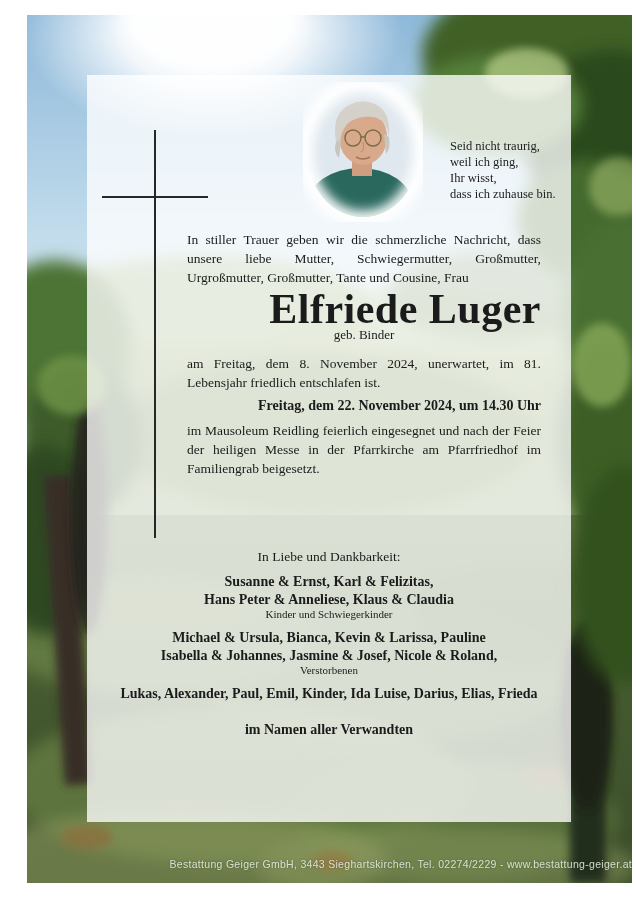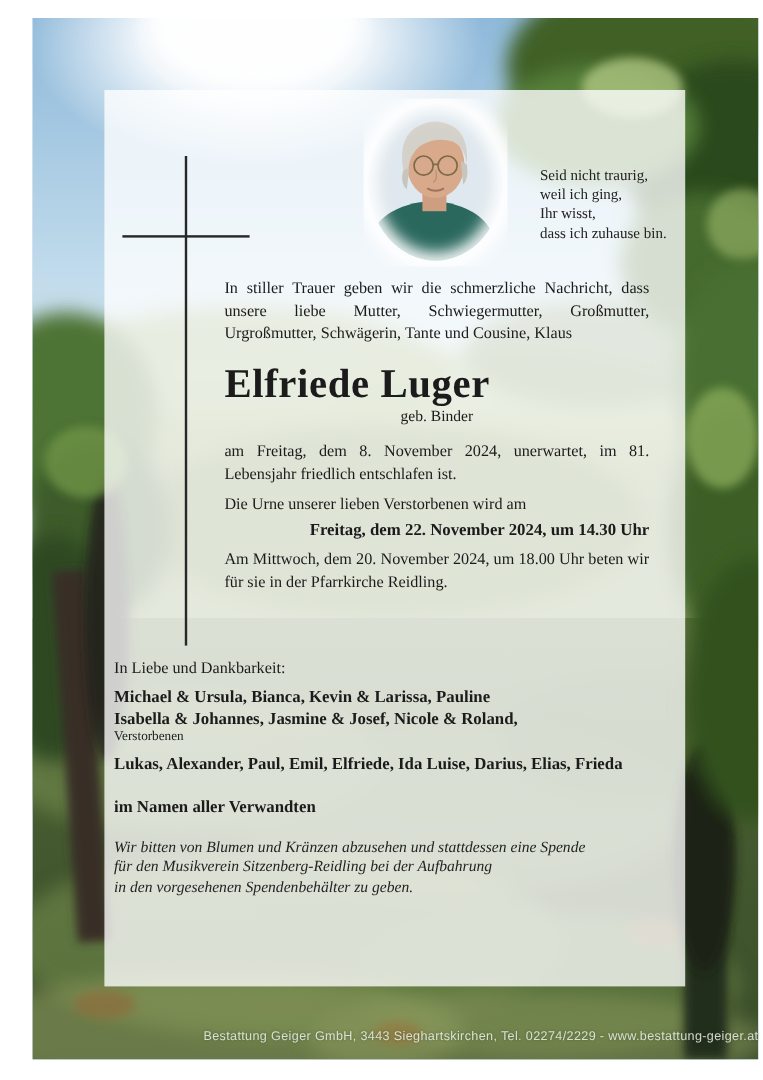--- a/index.html
+++ b/index.html
@@ -23,26 +23,26 @@
   
   .verse{position:absolute;left:438px;top:138px;z-index:4;font-size:12.5px;line-height:16px;color:#222;}
 
   
   .main-col{position:absolute;left:175px;top:230px;width:354px;z-index:4;font-size:13.5px;line-height:19px;}
   .main-col p{margin:0;text-align:justify;}
   .p2{margin-top:12px !important;}
   .p3{margin-top:6px !important;}
   .p4{margin-top:6px !important;}
   .p5{margin-top:4px !important;}
-  .deceased-name{margin-top:16px;font-size:34px;line-height:36px;font-weight:bold;text-align:left;letter-spacing:0.5px;}
+  .deceased-name{margin-top:4px;font-size:42px;line-height:36px;font-weight:bold;text-align:right;letter-spacing:0.5px;}
   .maiden{font-size:13px;line-height:15px;font-weight:normal;text-align:center;}
   .date-line{margin-top:4px;font-size:14px;line-height:19px;font-weight:bold;text-align:right;}
 
   
-  .family{position:absolute;left:83px;top:549px;width:468px;z-index:4;}
+  .family{position:absolute;left:83px;top:549px;width:468px;z-index:4;text-align:center;}
   .family-heading{font-size:13.5px;line-height:16px;}
   .group{margin-top:8px;}
   .group-names div{font-size:14px;line-height:17.5px;font-weight:bold;}
   .relation{font-size:11px;line-height:13px;}
   .closing{margin-top:18px;font-size:14px;line-height:17px;font-weight:bold;}
   .donation{margin-top:16px;font-style:italic;font-size:13px;line-height:16.5px;color:#222;}
 
   
   .footer{position:absolute;left:15px;top:858px;width:605px;z-index:4;text-align:right;
           font-family:"Liberation Sans",sans-serif;font-size:10.5px;letter-spacing:0.3px;
@@ -172,51 +172,52 @@
   </div>
 
   <div class="verse">
     <div>Seid nicht traurig,</div>
     <div>weil ich ging,</div>
     <div>Ihr wisst,</div>
     <div>dass ich zuhause bin.</div>
   </div>
 
   <div class="main-col">
-    <p>In stiller Trauer geben wir die schmerzliche Nachricht, dass unsere liebe Mutter, Schwiegermutter, Großmutter, Urgroßmutter, Schwägerin, Tante und Cousine, Klaus</p>
+    <p>In stiller Trauer geben wir die schmerzliche Nachricht, dass unsere liebe Mutter, Schwiegermutter, Großmutter, Urgroßmutter, Großmutter, Tante und Cousine, Frau</p>
     <div class="deceased-name">Elfriede Luger</div>
     <div class="maiden">geb. Binder</div>
     <p class="p2">am Freitag, dem 8. November 2024, unerwartet, im 81. Lebensjahr friedlich entschlafen ist.</p>
-    <p class="p3">Die Urne unserer lieben Verstorbenen wird am</p>
     <div class="date-line">Freitag, dem 22. November 2024, um 14.30 Uhr</div>
-    <p class="p5">Am Mittwoch, dem 20. November 2024, um 18.00 Uhr beten wir für sie in der Pfarrkirche Reidling.</p>
+    <p class="p4">im Mausoleum Reidling feierlich eingesegnet und nach der Feier der heiligen Messe in der Pfarrkirche am Pfarrfriedhof im Familiengrab beigesetzt.</p>
   </div>
 
   <div class="family">
     <div class="family-heading">In Liebe und Dankbarkeit:</div>
 
+    <div class="group">
+      <div class="group-names">
+        <div>Susanne &amp; Ernst, Karl &amp; Felizitas,</div>
+        <div>Hans Peter &amp; Anneliese, Klaus &amp; Claudia</div>
+      </div>
+      <div class="relation">Kinder und Schwiegerkinder</div>
+    </div>
 
     <div class="group">
       <div class="group-names">
         <div>Michael &amp; Ursula, Bianca, Kevin &amp; Larissa, Pauline</div>
         <div>Isabella &amp; Johannes, Jasmine &amp; Josef, Nicole &amp; Roland,</div>
       </div>
       <div class="relation">Verstorbenen</div>
     </div>
 
     <div class="group">
       <div class="group-names">
-        <div>Lukas, Alexander, Paul, Emil, Elfriede, Ida Luise, Darius, Elias, Frieda</div>
+        <div>Lukas, Alexander, Paul, Emil, Kinder, Ida Luise, Darius, Elias, Frieda</div>
       </div>
     </div>
 
     <div class="closing">im Namen aller Verwandten</div>
 
-    <div class="donation">
-      <div>Wir bitten von Blumen und Kränzen abzusehen und stattdessen eine Spende</div>
-      <div>für den Musikverein Sitzenberg-Reidling bei der Aufbahrung</div>
-      <div>in den vorgesehenen Spendenbehälter zu geben.</div>
-    </div>
   </div>
 
   <div class="footer">Bestattung Geiger GmbH, 3443 Sieghartskirchen, Tel. 02274/2229 - www.bestattung-geiger.at</div>
 
 </div>
 
 </body></html>

